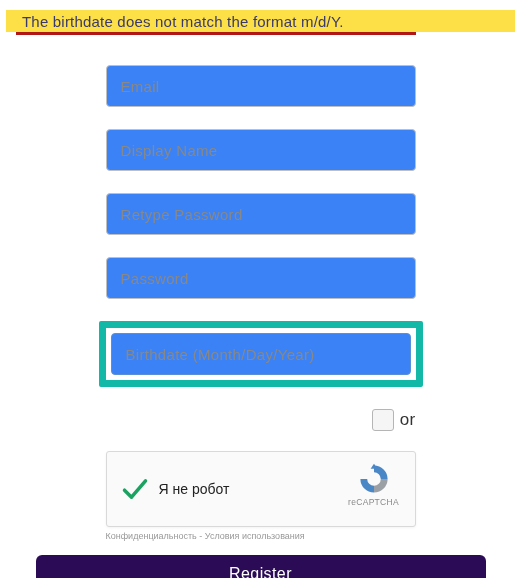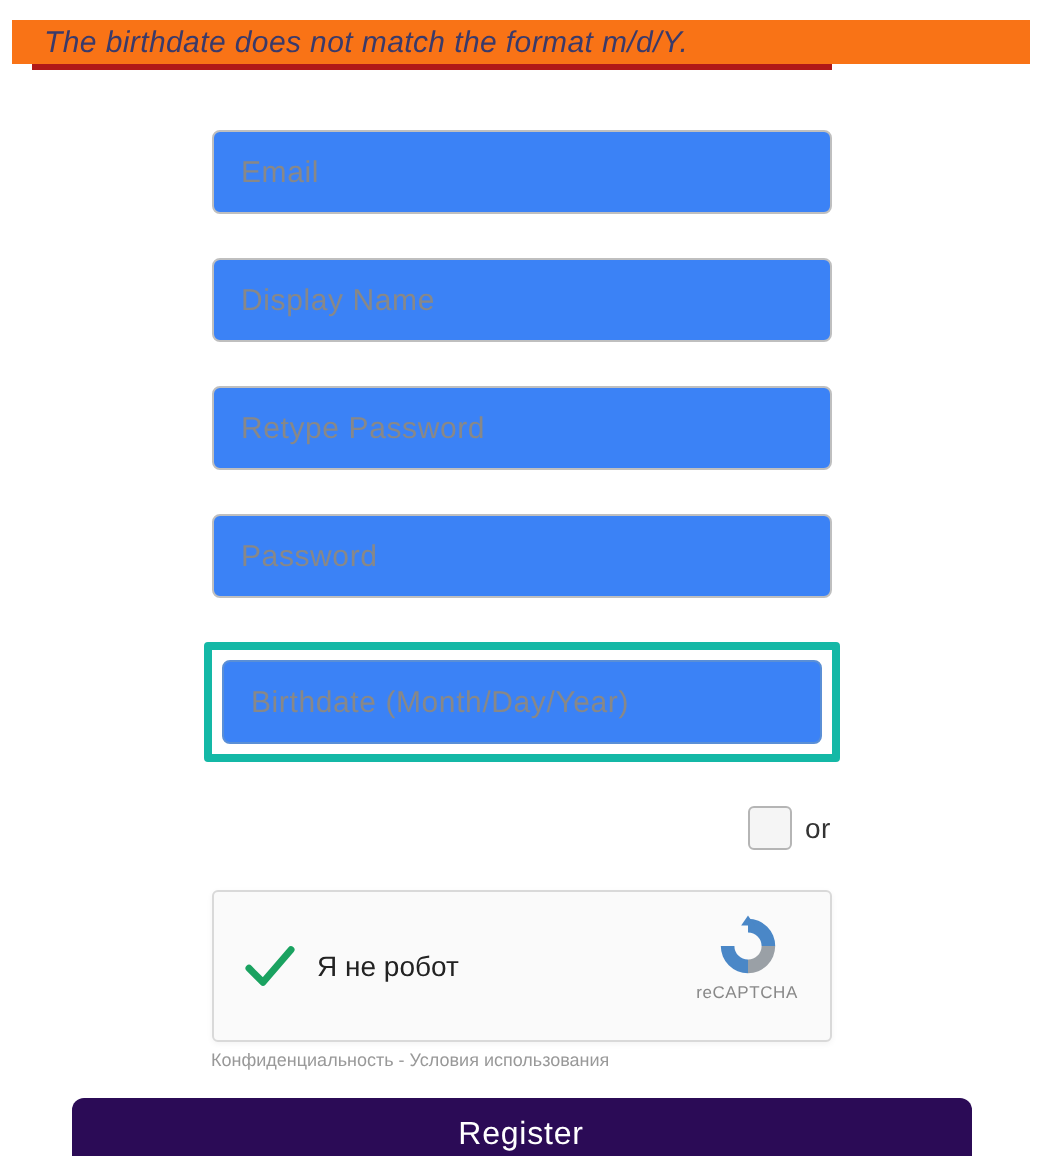--- a/index.html
+++ b/index.html
@@ -5,27 +5,26 @@
     * { box-sizing: border-box; margin: 0; padding: 0; }
     body {
       font-family: "Segoe UI", Arial, sans-serif;
       background: #fff;
       width: 521px;
       height: 578px;
       overflow: hidden;
       position: relative;
     }
     .error-banner {
-      background: #f97316;
+      background: #fde047;
       color: #3a3a6a;
       font-size: 15px;
       padding: 3px 16px 2px;
       margin: 10px 6px 0 6px;
       letter-spacing: 0.2px;
-      font-style: italic;
     }
     .error-underline {
       height: 3px;
       background: #b01818;
       margin: 0 8px 0 16px;
       width: 400px;
     }
     .form-area {
       padding-top: 30px;
       display: flex;
@@ -43,38 +42,38 @@
       background: #3b82f6;
       outline: none;
       margin-bottom: 22px;
       font-family: inherit;
     }
     .text-input::placeholder {
       color: #888;
       letter-spacing: 0.3px;
     }
     .birthdate-wrap {
-      border: 4px solid #14b8a6;
+      border: 7px solid #14b8a6;
       border-radius: 2px;
       padding: 5px;
       margin-bottom: 22px;
     }
     .birthdate-wrap .text-input {
       margin-bottom: 0;
       border: 1.5px solid #5a8fd6;
       width: 300px;
     }
     .newsletter-row {
       width: 310px;
       display: flex;
       justify-content: flex-end;
       align-items: center;
       gap: 4px;
       margin-bottom: 20px;
-      font-size: 14px;
+      font-size: 17px;
       color: #333;
       letter-spacing: 0.3px;
     }
     .checkbox {
       width: 22px;
       height: 22px;
       border: 1.5px solid #b5b5b5;
       border-radius: 3px;
       background: #f5f5f5;
       margin-right: 2px;

